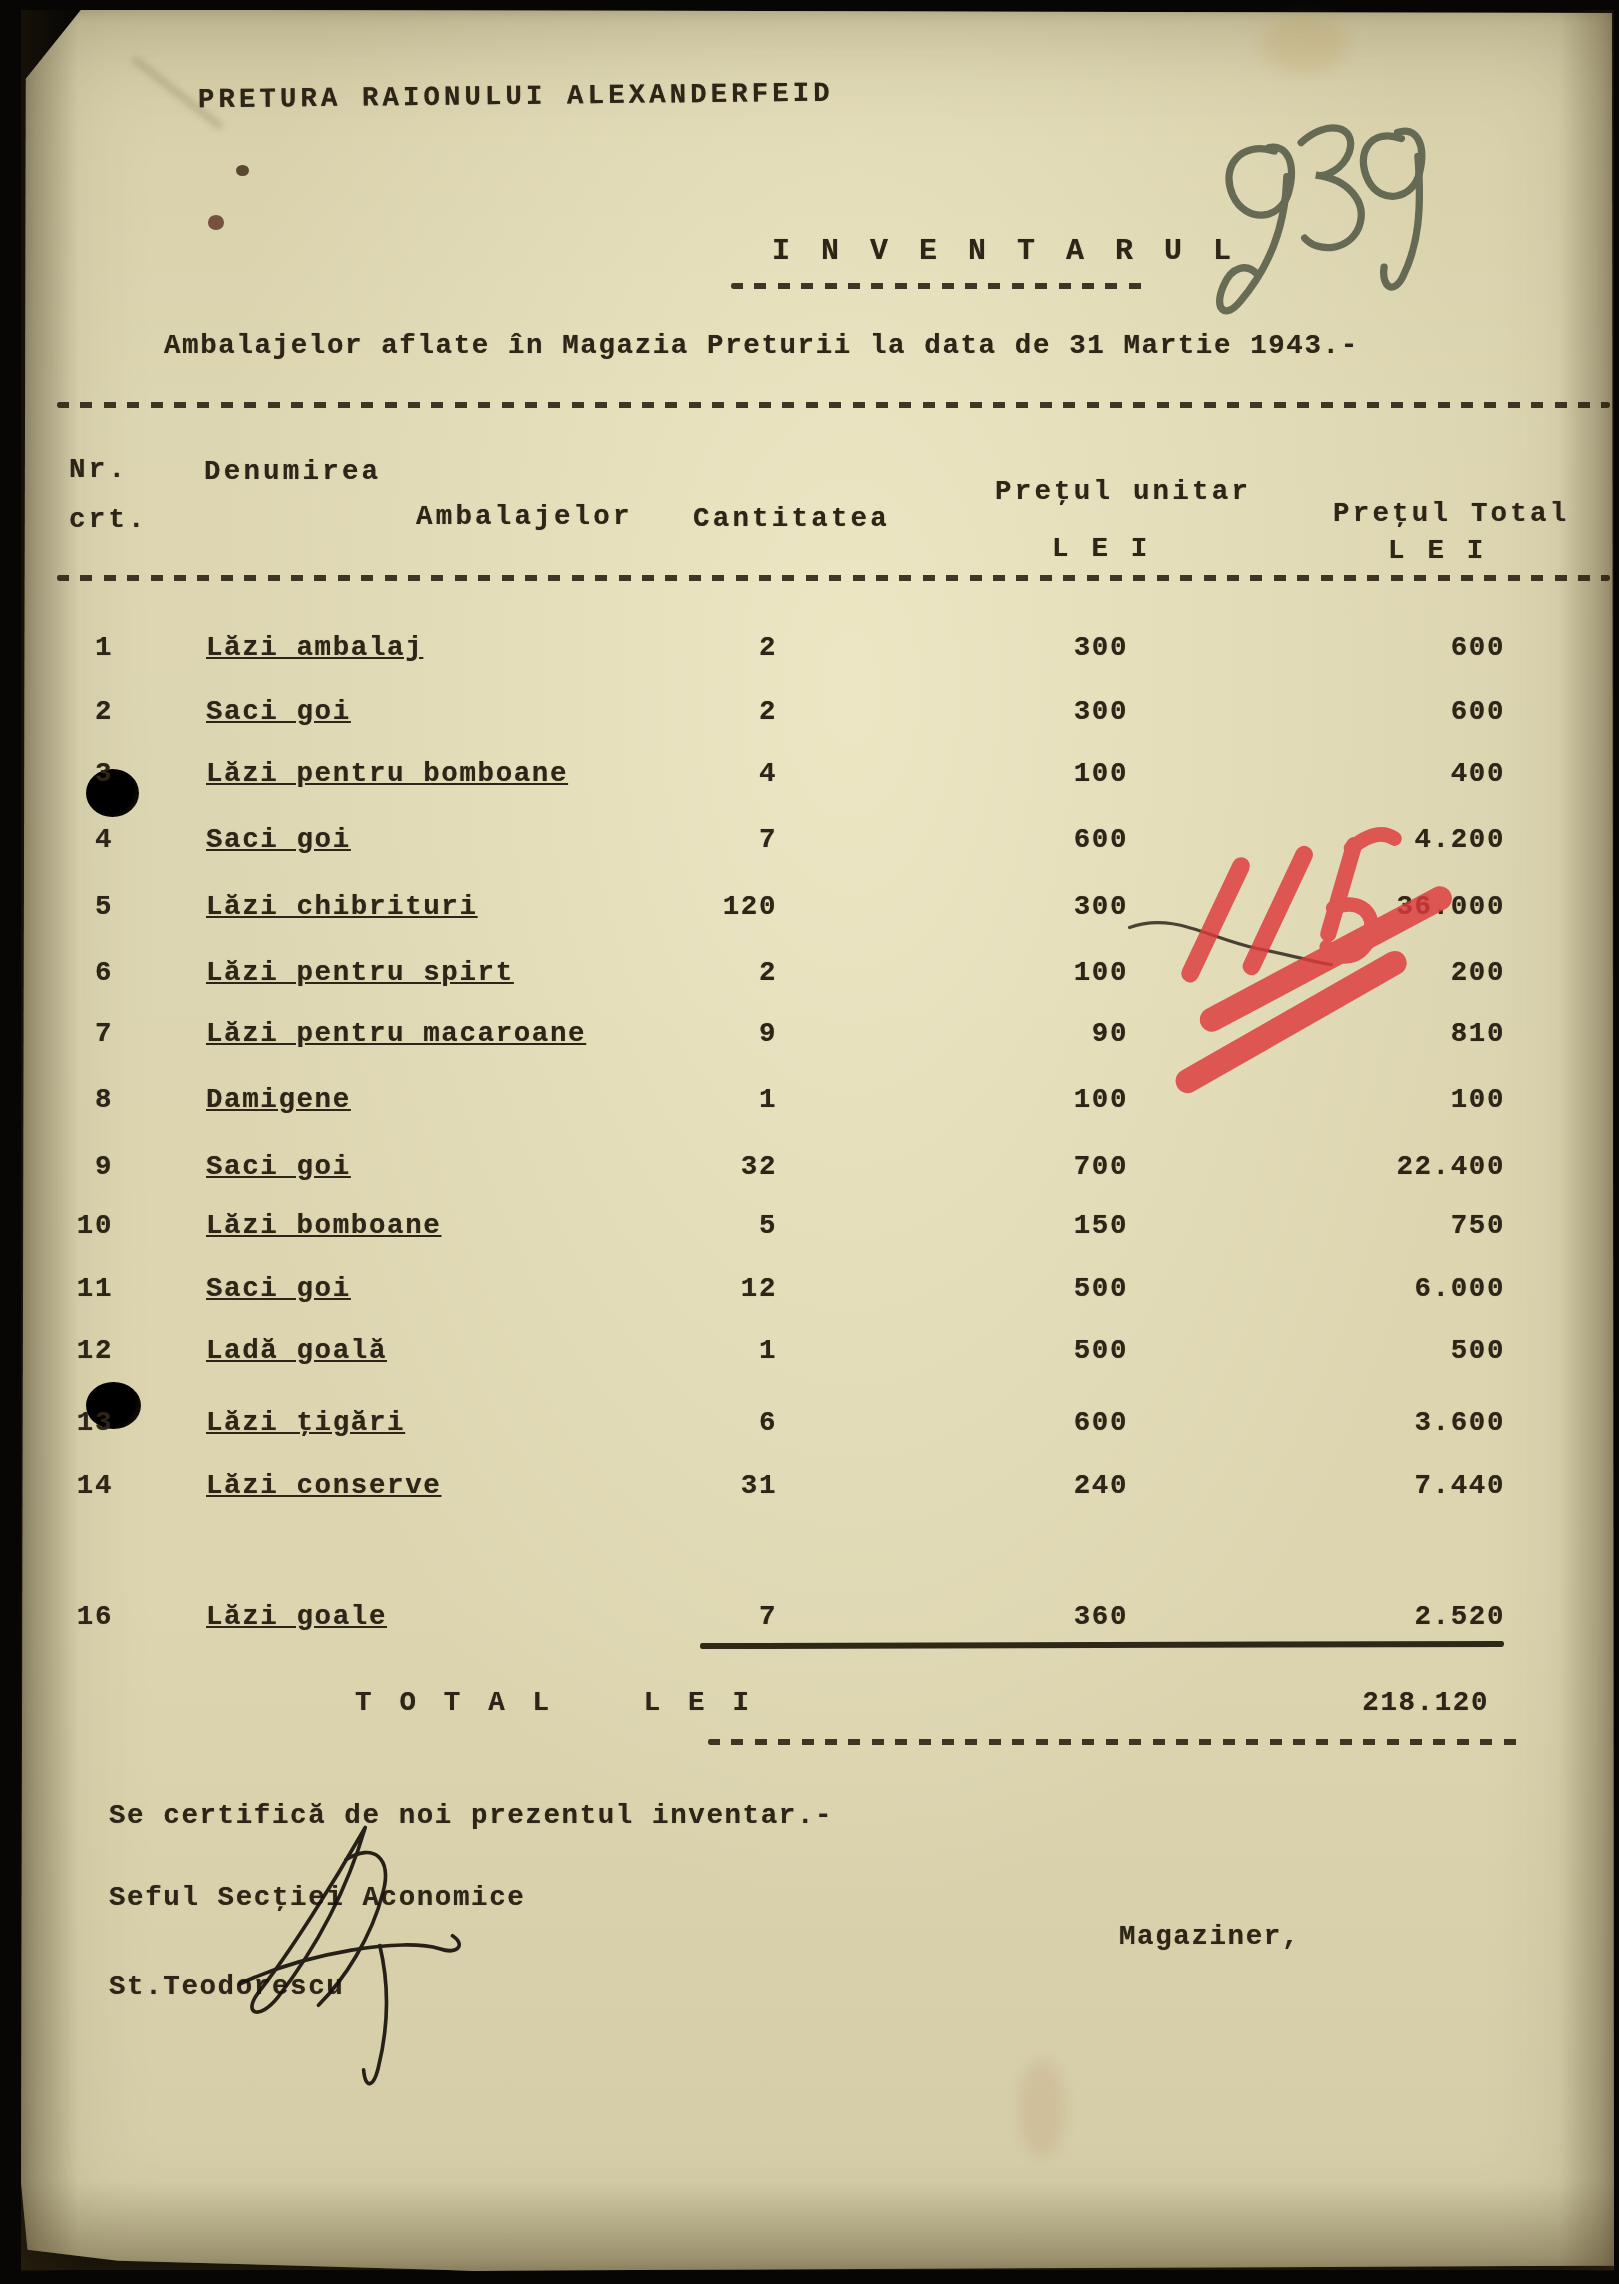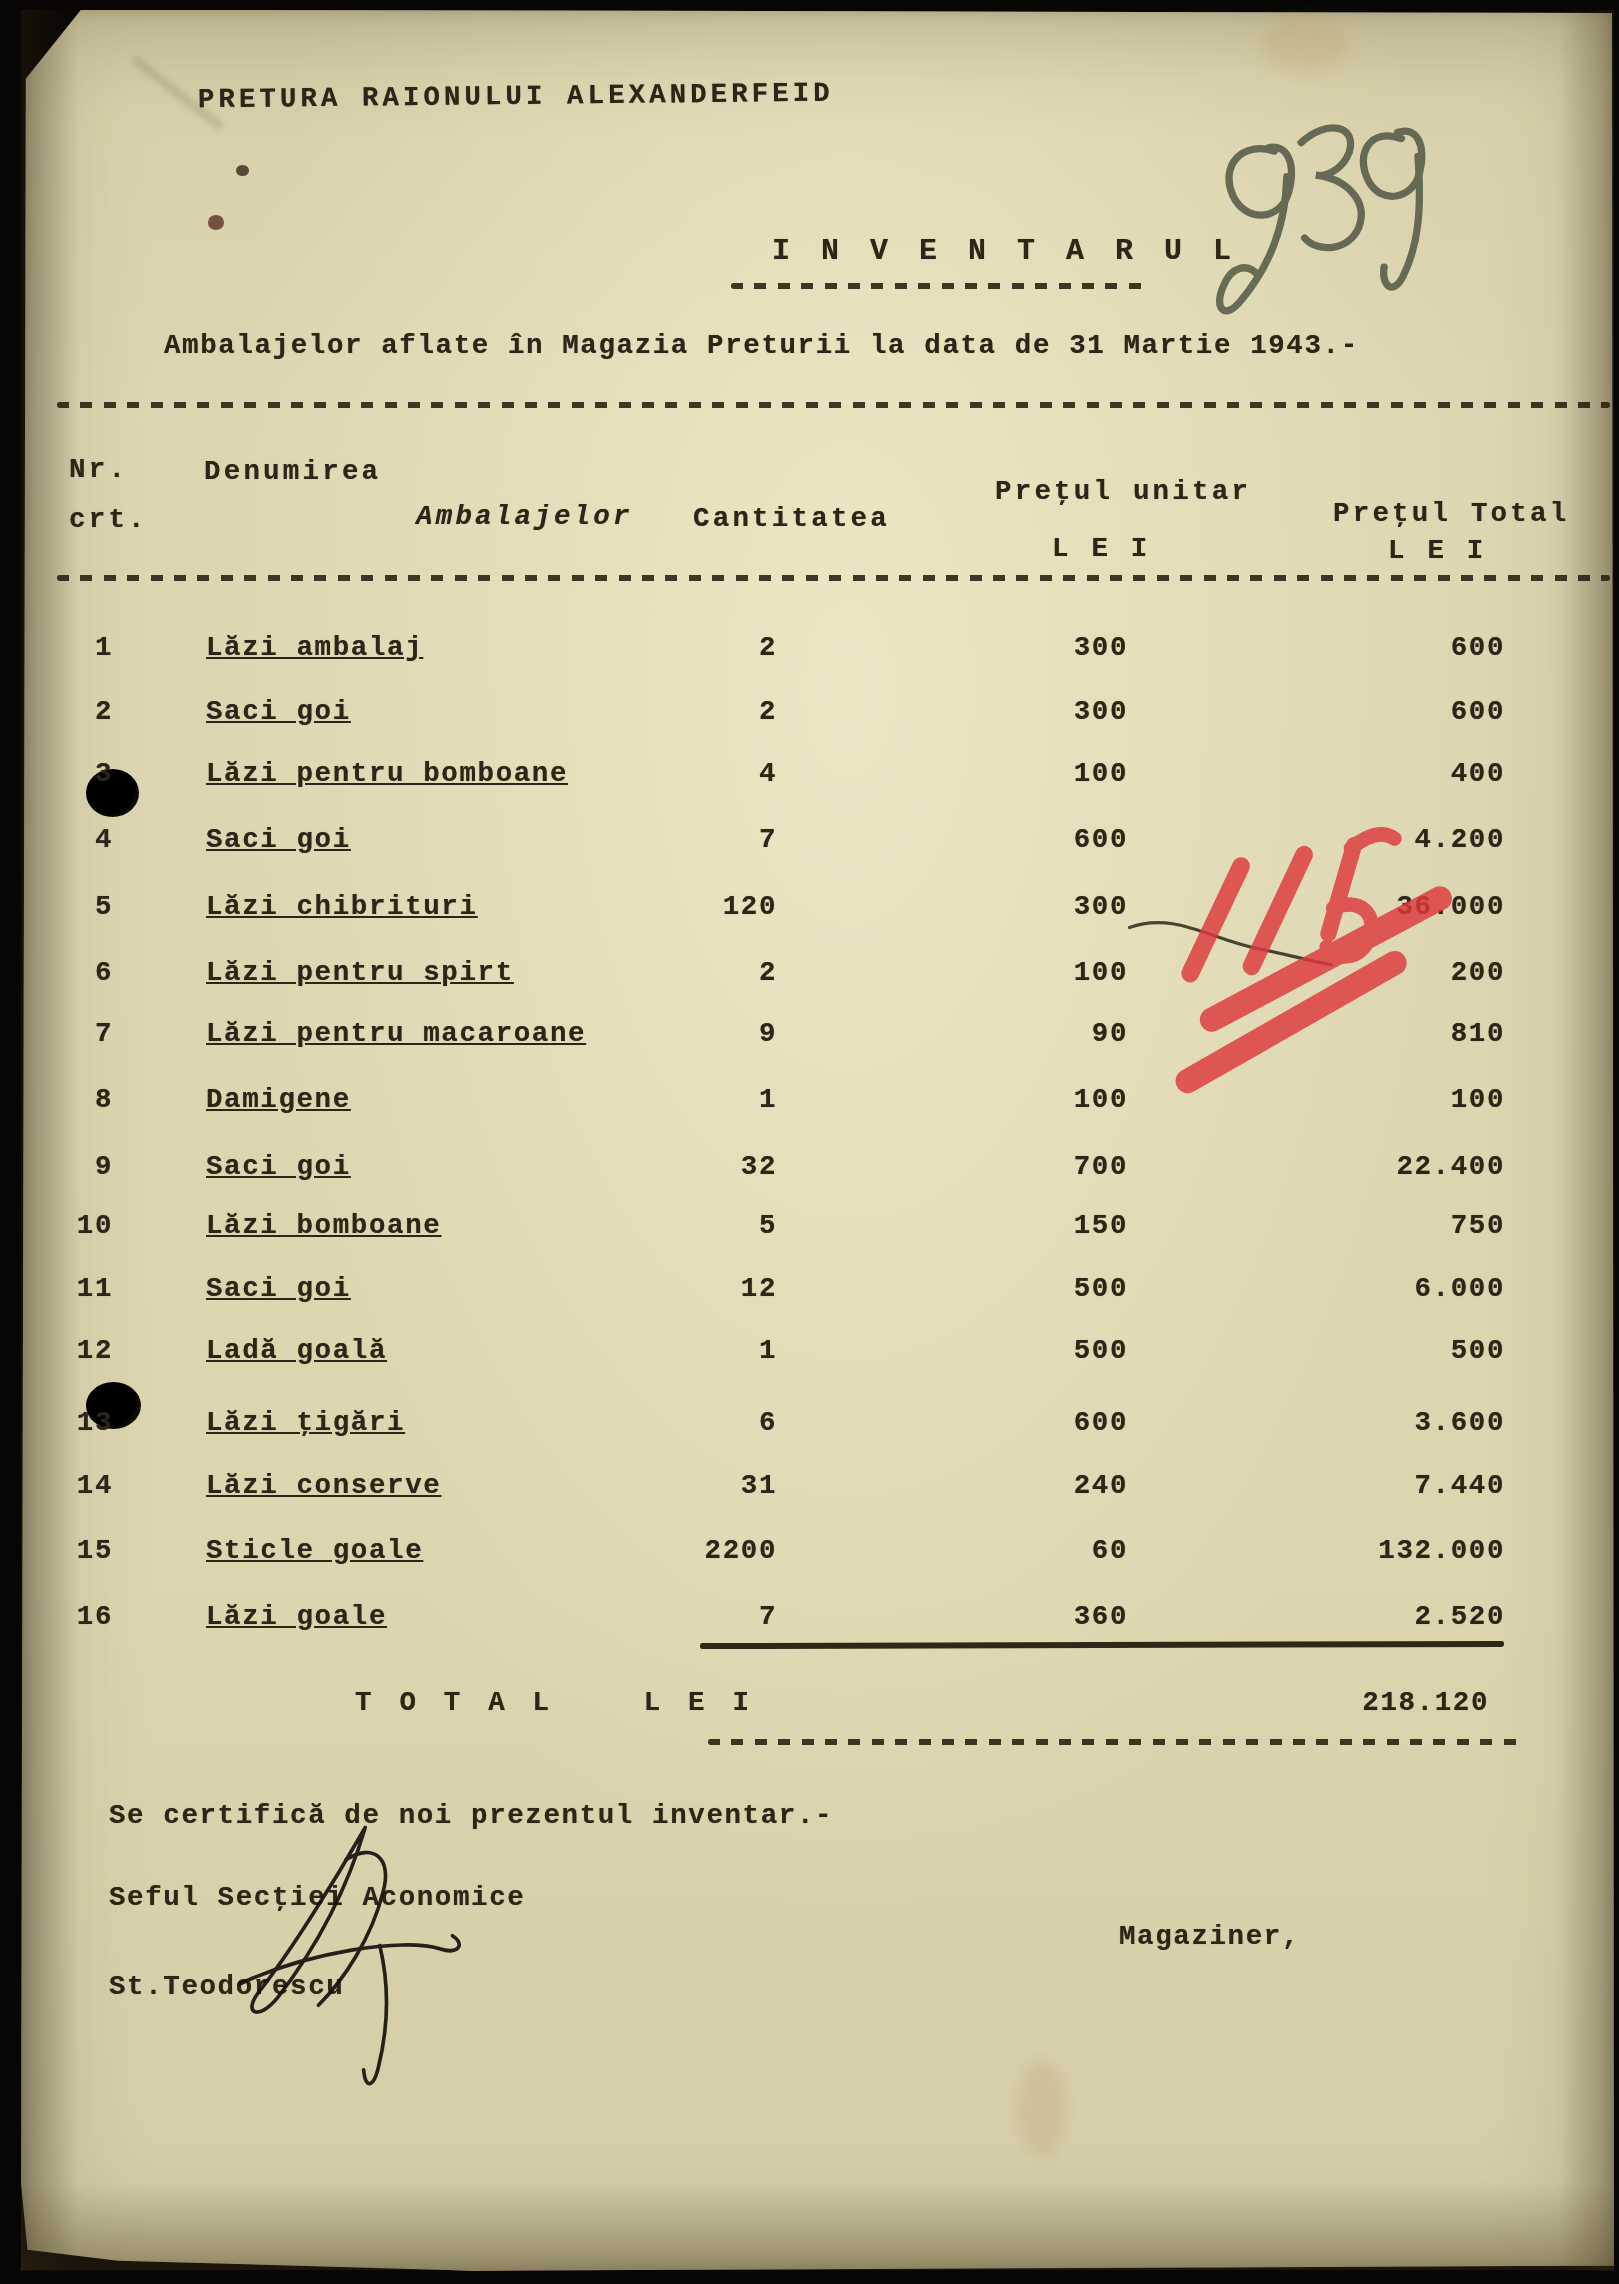--- a/index.html
+++ b/index.html
@@ -55,21 +55,21 @@
 
   <div class="txt" style="left:772px;top:234px;font-size:30px;letter-spacing:6.5px;">I N V E N T A R U L</div>
   <div class="dash" style="left:731px;top:283px;width:412px;"></div>
   <div class="txt" style="left:164px;top:330px;">Ambalajelor aflate în Magazia Preturii la data de 31 Martie 1943.-</div>
 
   <div class="dash" style="left:57px;top:402px;width:1553px;"></div>
 
   <div class="txt hdr" style="left:69px;top:454px;">Nr.</div>
   <div class="txt hdr" style="left:69px;top:504px;">crt.</div>
   <div class="txt hdr" style="left:204px;top:456px;text-align:right;">Denumirea</div>
-  <div class="txt hdr" style="left:416px;top:501px;font-style:italic;">Ambalajelor</div>
+  <div class="txt hdr" style="left:416px;top:501px;">Ambalajelor</div>
   <div class="txt hdr" style="left:693px;top:503px;">Cantitatea</div>
   <div class="txt hdr" style="left:995px;top:476px;">Preţul unitar</div>
   <div class="txt hdr" style="left:1052px;top:533px;">L E I</div>
   <div class="txt hdr" style="left:1333px;top:498px;">Preţul Total</div>
   <div class="txt hdr" style="left:1388px;top:535px;">L E I</div>
 
   <div class="dash" style="left:57px;top:575px;width:1553px;"></div>
 
   <div class="row" style="top:632px">
     <span class="c c-nr">1</span>
@@ -161,27 +161,20 @@
       <span class="c c-cant">6</span>
       <span class="c c-unit">600</span>
       <span class="c c-total">3.600</span>
   </div>
   <div class="row" style="top:1470px">
     <span class="c c-nr">14</span>
       <span class="c c-den">Lăzi conserve</span>
       <span class="c c-cant">31</span>
       <span class="c c-unit">240</span>
       <span class="c c-total">7.440</span>
-  </div>
-  <div class="row" style="top:1535px">
-    <span class="c c-nr">15</span>
-      <span class="c c-den">Sticle goale</span>
-      <span class="c c-cant">2200</span>
-      <span class="c c-unit">60</span>
-      <span class="c c-total">132.000</span>
   </div>
   <div class="row" style="top:1601px">
     <span class="c c-nr">16</span>
       <span class="c c-den">Lăzi goale</span>
       <span class="c c-cant">7</span>
       <span class="c c-unit">360</span>
       <span class="c c-total">2.520</span>
   </div>
 
   <div class="solidline" style="left:700px;top:1642px;width:804px;transform:rotate(-0.15deg);"></div>

